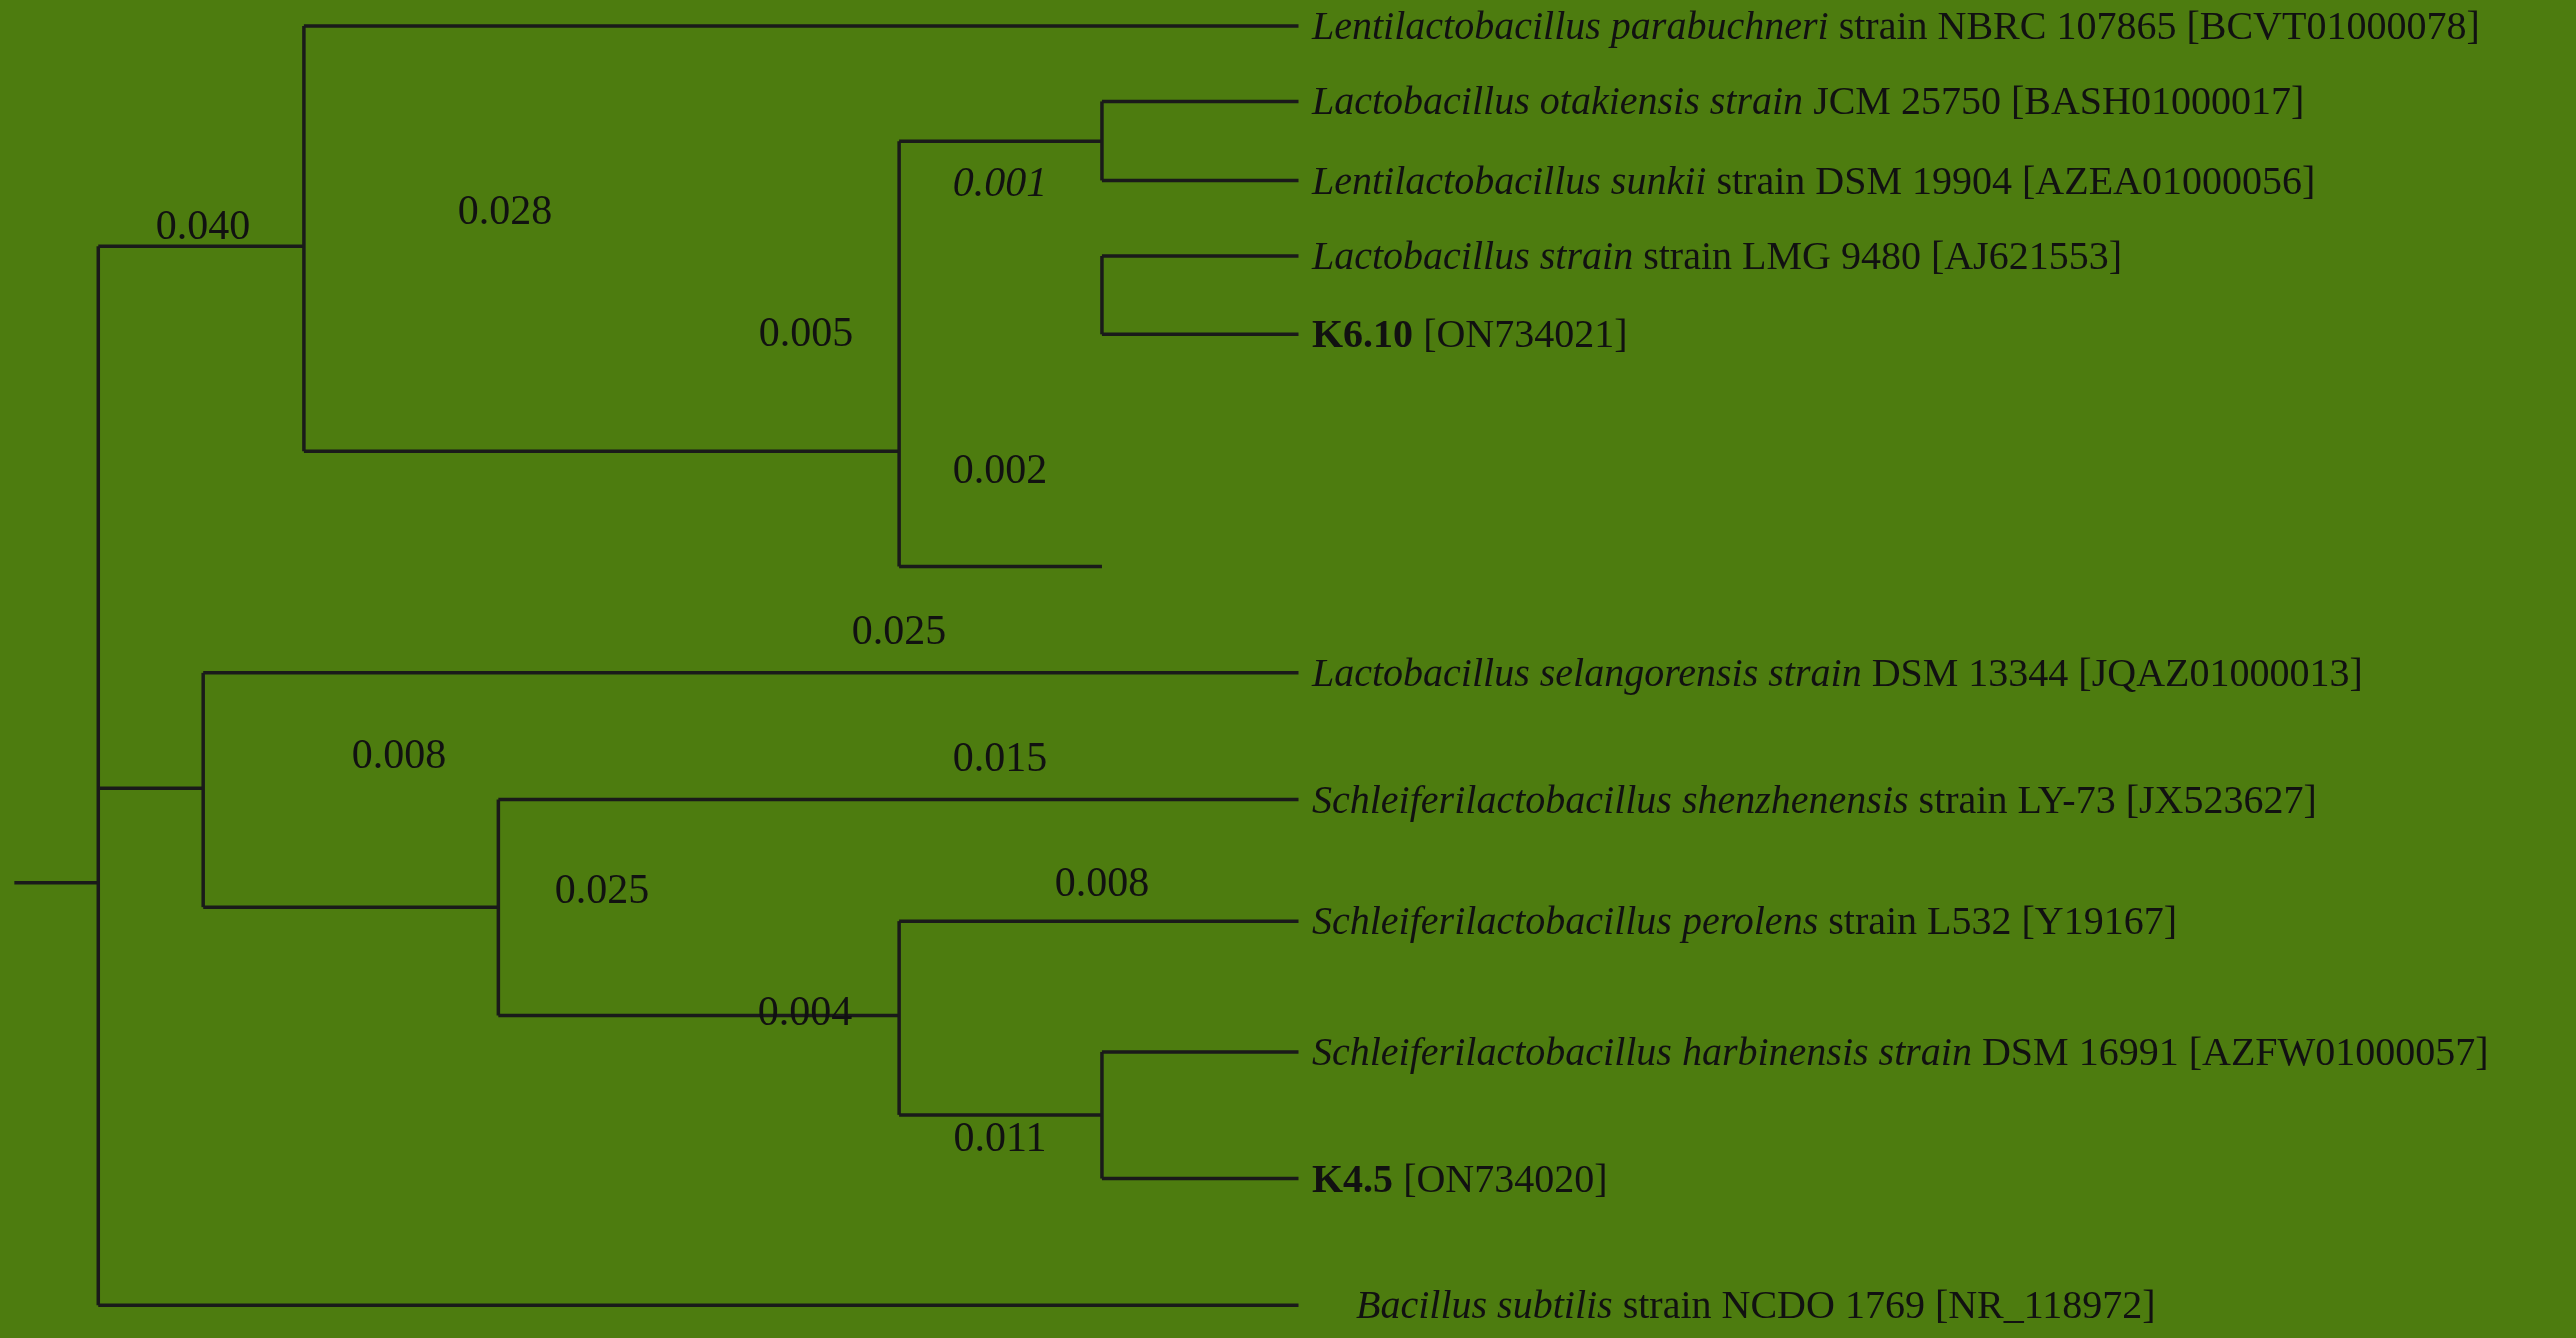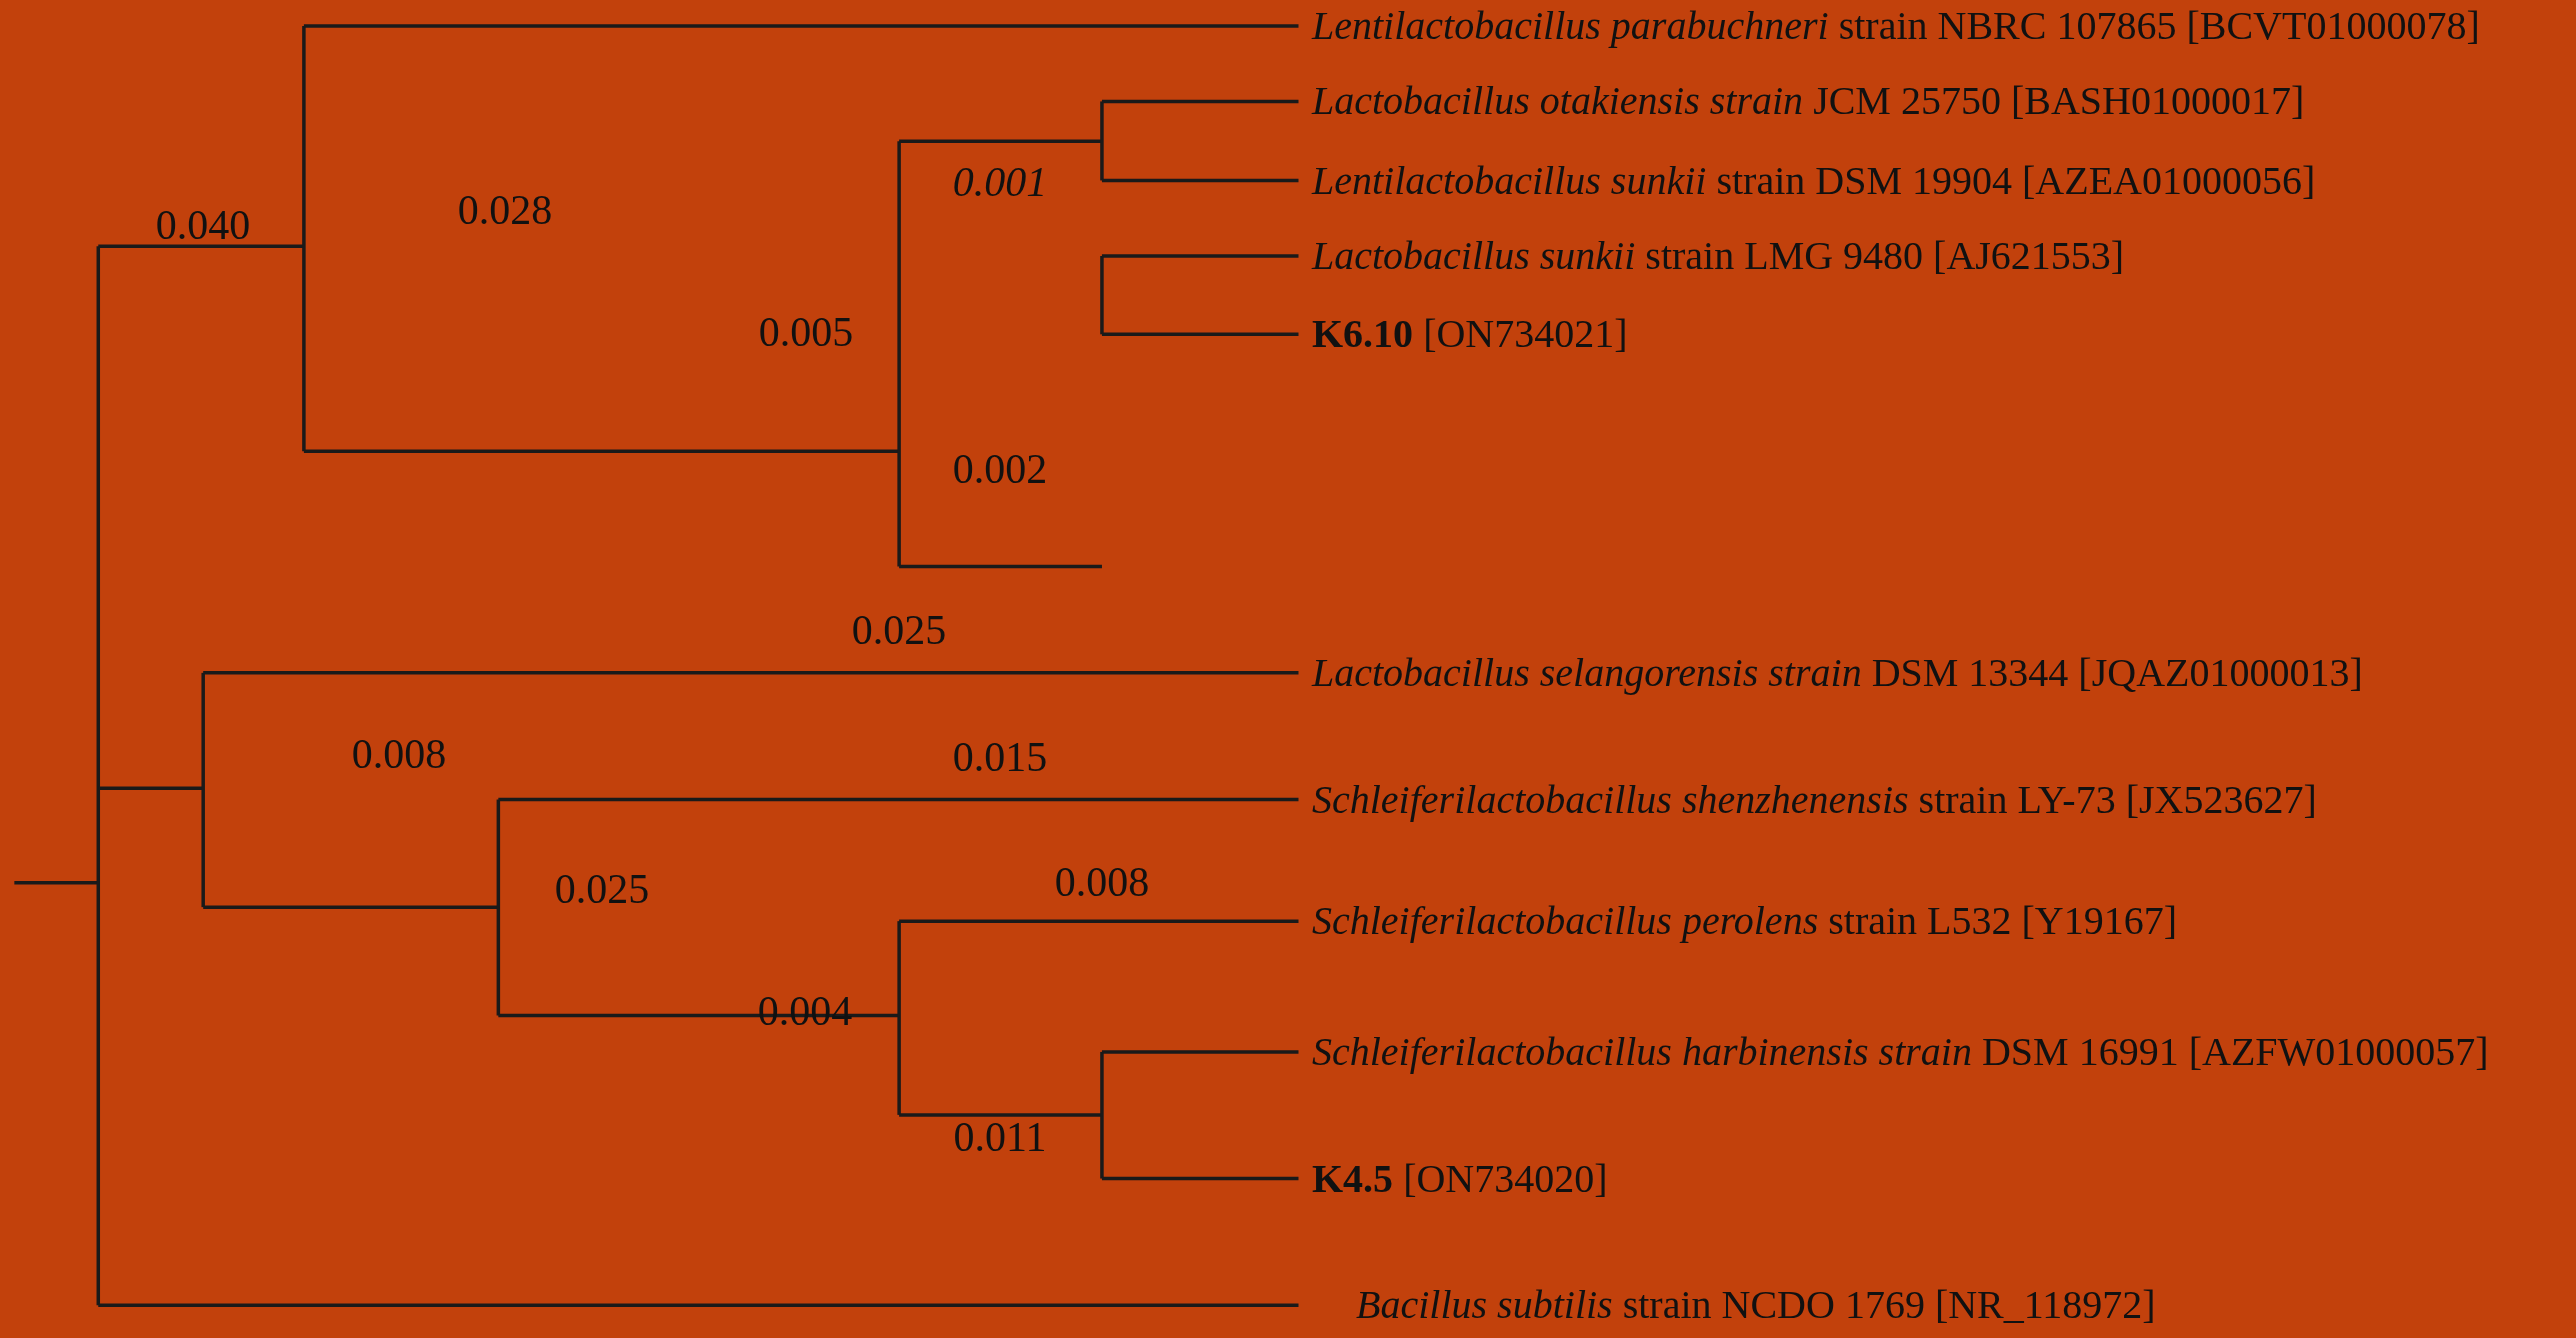--- a/index.html
+++ b/index.html
@@ -4,21 +4,21 @@
 <style>
   html, body {
     margin: 0;
     padding: 0;
     background: #ffffff;
   }
   #root-canvas {
     position: relative;
     width: 2576px;
     height: 1338px;
-    background: #c2410c;
+    background: #4d7c0f;
     overflow: hidden;
     font-family: "Liberation Serif", "DejaVu Serif", serif;
   }
   svg.tree-lines {
     position: absolute;
     left: 0;
     top: 0;
     width: 2576px;
     height: 1338px;
   }
@@ -85,21 +85,21 @@
       <line x1="1285" y1="1594" x2="1575" y2="1594"></line>
       <line x1="1575" y1="1504" x2="1575" y2="1685"></line>
       <line x1="1575" y1="1504" x2="1856" y2="1504"></line>
       <line x1="1575" y1="1685" x2="1856" y2="1685"></line>
     </svg>
 
   <div id="tip-labels-layer">
       <div class="tip-label" style="left: 1312px; top: 26px;"><span class="sp">Lentilactobacillus parabuchneri</span><span class="rm"> strain NBRC 107865 [BCVT01000078]</span></div>
       <div class="tip-label" style="left: 1312px; top: 101px;"><span class="sp">Lactobacillus otakiensis strain</span><span class="rm"> JCM 25750 [BASH01000017]</span></div>
       <div class="tip-label" style="left: 1312px; top: 181px; text-align: center;"><span class="sp">Lentilactobacillus sunkii</span><span class="rm"> strain DSM 19904 [AZEA01000056]</span></div>
-      <div class="tip-label" style="left: 1312px; top: 256px;"><span class="sp">Lactobacillus sunkii</span><span class="rm"> strain LMG 9480 [AJ621553]</span></div>
+      <div class="tip-label" style="left: 1312px; top: 256px;"><span class="sp">Lactobacillus strain</span><span class="rm"> strain LMG 9480 [AJ621553]</span></div>
       <div class="tip-label" style="left: 1312px; top: 334px;"><span class="bd">K6.10</span><span class="rm"> [ON734021]</span></div>
       <div class="tip-label" style="left: 1312px; top: 673px;"><span class="sp">Lactobacillus selangorensis strain</span><span class="rm"> DSM 13344 [JQAZ01000013]</span></div>
       <div class="tip-label" style="left: 1312px; top: 800px;"><span class="sp">Schleiferilactobacillus shenzhenensis</span><span class="rm"> strain LY-73 [JX523627]</span></div>
       <div class="tip-label" style="left: 1312px; top: 921px;"><span class="sp">Schleiferilactobacillus perolens</span><span class="rm"> strain L532  [Y19167]</span></div>
       <div class="tip-label" style="left: 1312px; top: 1052px;"><span class="sp">Schleiferilactobacillus harbinensis strain</span><span class="rm"> DSM 16991 [AZFW01000057]</span></div>
       <div class="tip-label" style="left: 1312px; top: 1179px;"><span class="bd">K4.5</span><span class="rm"> [ON734020]</span></div>
       <div class="tip-label" style="left: 1312px; top: 1305px; margin-left: 44px;"><span class="sp">Bacillus subtilis</span><span class="rm"> strain NCDO 1769 [NR_118972]</span></div>
     </div>
   <div id="branch-values-layer">
       <div class="branch-value" style="left: 203px; top: 246px;">0.040</div>

